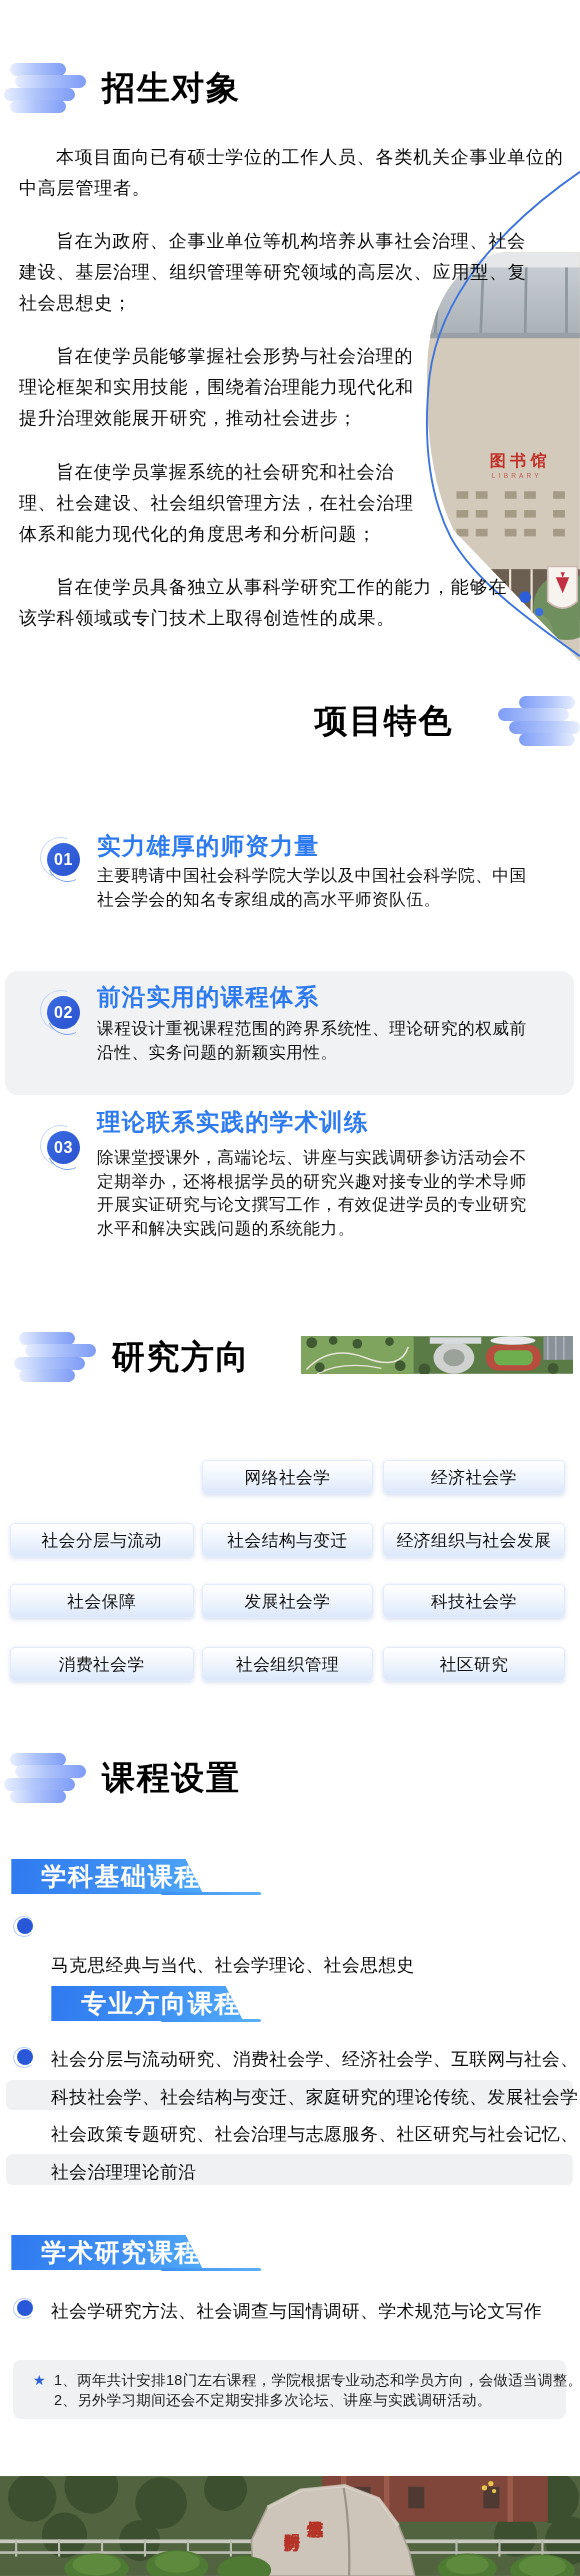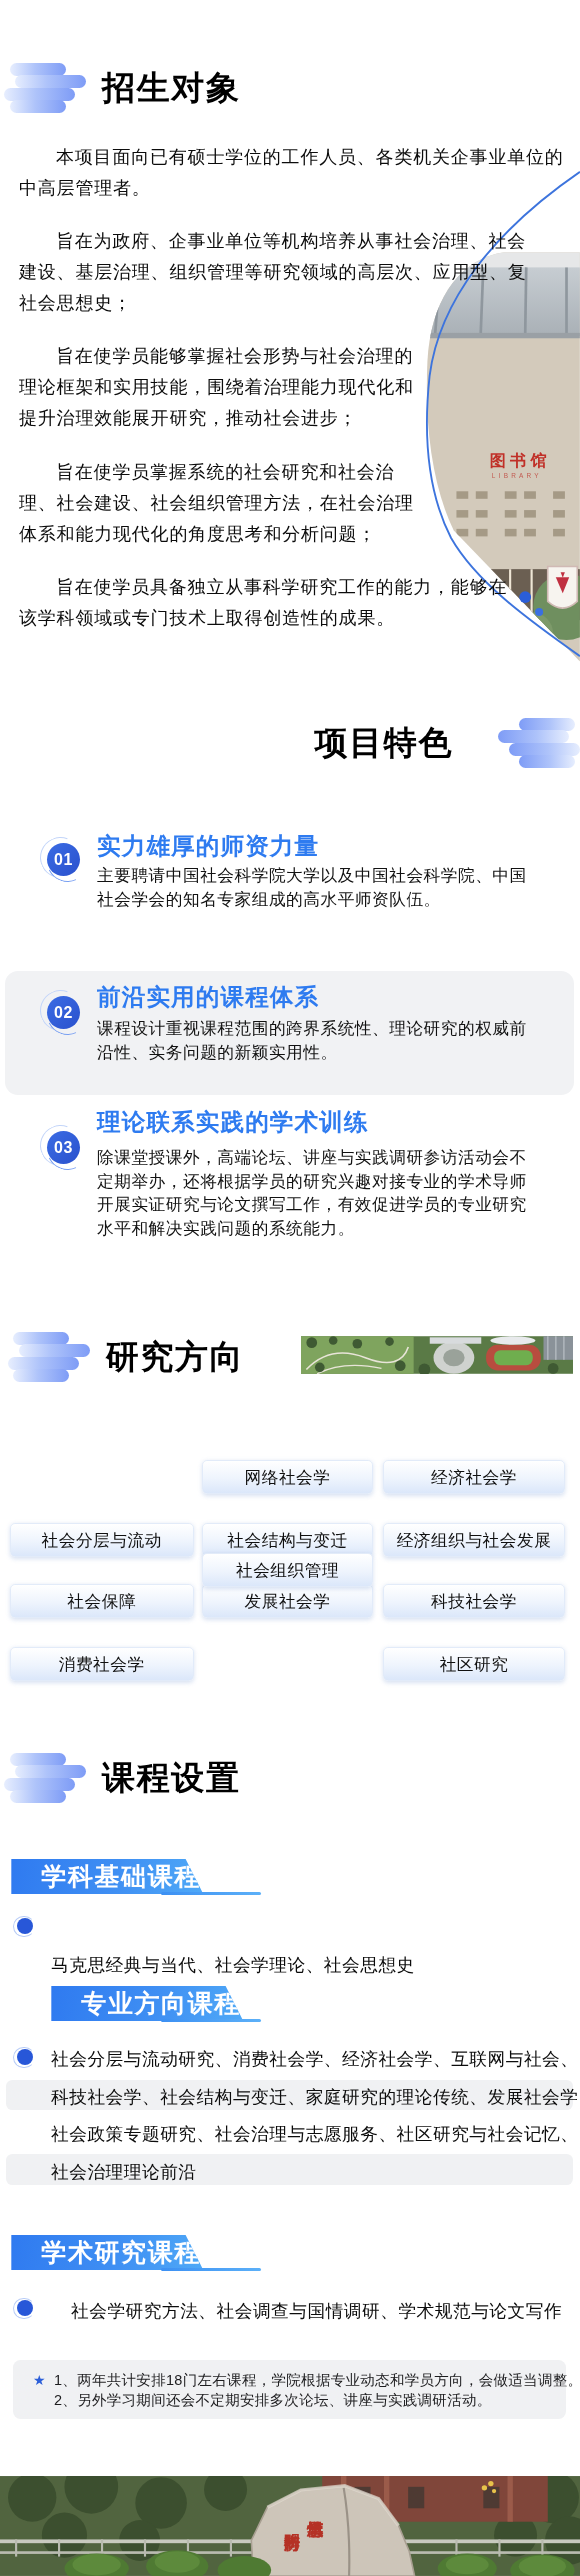--- a/index.html
+++ b/index.html
@@ -149,21 +149,21 @@
   <div class="para" style="top:457px;">
     <div class="line indent">旨在使学员掌握系统的社会研究和社会治</div>
     <div class="line">理、社会建设、社会组织管理方法，在社会治理</div>
     <div class="line">体系和能力现代化的角度思考和分析问题；</div>
   </div>
   <div class="para" style="top:572px;">
     <div class="line indent">旨在使学员具备独立从事科学研究工作的能力，能够在</div>
     <div class="line">该学科领域或专门技术上取得创造性的成果。</div>
   </div>
 
-  <div class="sec-head" style="right:0;top:718px;gap:41px;">
+  <div class="sec-head" style="right:0;top:696px;gap:41px;">
     <span class="sec-title">项目特色</span>
     <span class="speed-icon mirror">
       <span class="bar b1"></span>
         <span class="bar b2"></span>
         <span class="bar b3"></span>
         <span class="bar b4"></span>
     </span>
   </div>
 
   <div class="feat-card"></div>
@@ -184,21 +184,21 @@
 
   <div class="feat-num" style="left:47px;top:1131px;">03</div>
   <div class="feat-title" style="top:1106px;">理论联系实践的学术训练</div>
   <div class="feat-desc" style="top:1146px;">
     <div class="line">除课堂授课外，高端论坛、讲座与实践调研参访活动会不</div>
     <div class="line">定期举办，还将根据学员的研究兴趣对接专业的学术导师</div>
     <div class="line">开展实证研究与论文撰写工作，有效促进学员的专业研究</div>
     <div class="line">水平和解决实践问题的系统能力。</div>
   </div>
 
-  <div class="sec-head" style="left:8px;top:1332px;">
+  <div class="sec-head" style="left:14px;top:1332px;">
     <span class="speed-icon">
       <span class="bar b1"></span>
         <span class="bar b2"></span>
         <span class="bar b3"></span>
         <span class="bar b4"></span>
     </span>
     <span class="sec-title">研究方向</span>
   </div>
 
   <svg class="abs" style="left:301px;top:1336px;" width="272" height="38" viewBox="0 0 507 70">
@@ -233,21 +233,21 @@
 
   <div class="dir-btn" style="left:202px;top:1460px;width:169px;">网络社会学</div>
   <div class="dir-btn" style="left:383px;top:1460px;width:180px;">经济社会学</div>
   <div class="dir-btn" style="left:9.7px;top:1523px;width:182px;">社会分层与流动</div>
   <div class="dir-btn" style="left:202px;top:1523px;width:169px;">社会结构与变迁</div>
   <div class="dir-btn" style="left:383px;top:1523px;width:180px;">经济组织与社会发展</div>
   <div class="dir-btn" style="left:9.7px;top:1584px;width:182px;">社会保障</div>
   <div class="dir-btn" style="left:202px;top:1584px;width:169px;">发展社会学</div>
   <div class="dir-btn" style="left:383px;top:1584px;width:180px;">科技社会学</div>
   <div class="dir-btn" style="left:9.7px;top:1647px;width:182px;">消费社会学</div>
-  <div class="dir-btn" style="left:202px;top:1553px;width:169px;">社会组织管理</div>
+  <div class="dir-btn" style="left:202px;top:1647px;width:169px;">社会组织管理</div>
   <div class="dir-btn" style="left:383px;top:1647px;width:180px;">社区研究</div>
 
   <div class="sec-head" style="left:4.3px;top:1753px;">
     <span class="speed-icon">
       <span class="bar b1"></span>
         <span class="bar b2"></span>
         <span class="bar b3"></span>
         <span class="bar b4"></span>
     </span>
     <span class="sec-title">课程设置</span>
@@ -264,21 +264,21 @@
   <div class="stripe" style="top:2154px;height:31px;"></div>
   <div class="course-bullet" style="left:17px;top:2049px;"></div>
   <div class="course-line" style="top:2047px;">社会分层与流动研究、消费社会学、经济社会学、互联网与社会、</div>
   <div class="course-line" style="top:2085px;">科技社会学、社会结构与变迁、家庭研究的理论传统、发展社会学、</div>
   <div class="course-line" style="top:2122px;text-align:center;">社会政策专题研究、社会治理与志愿服务、社区研究与社会记忆、</div>
   <div class="course-line" style="top:2160px;">社会治理理论前沿</div>
 
   <div class="course-banner" style="top:2235px;">学术研究课程</div>
   <div class="banner-underline" style="left:161px;top:2268px;width:100px;"></div>
   <div class="course-bullet" style="left:17px;top:2300px;"></div>
-  <div class="course-line" style="top:2299px;margin-left:20px;">社会学研究方法、社会调查与国情调研、学术规范与论文写作</div>
+  <div class="course-line" style="top:2299px;">社会学研究方法、社会调查与国情调研、学术规范与论文写作</div>
 
   <div class="notes-box"></div>
   <div class="note-star">★</div>
   <div class="note-line" style="top:2371px;">1、两年共计安排18门左右课程，学院根据专业动态和学员方向，会做适当调整。</div>
   <div class="note-line" style="top:2391px;">2、另外学习期间还会不定期安排多次论坛、讲座与实践调研活动。</div>
 
   <svg class="abs" style="left:0;top:2476px;" width="580" height="100" viewBox="0 0 1080 186">
     <rect width="1080" height="186" fill="#51643f"></rect>
     <g fill="#3c4f2f">
       <circle cx="60" cy="40" r="45"></circle>

